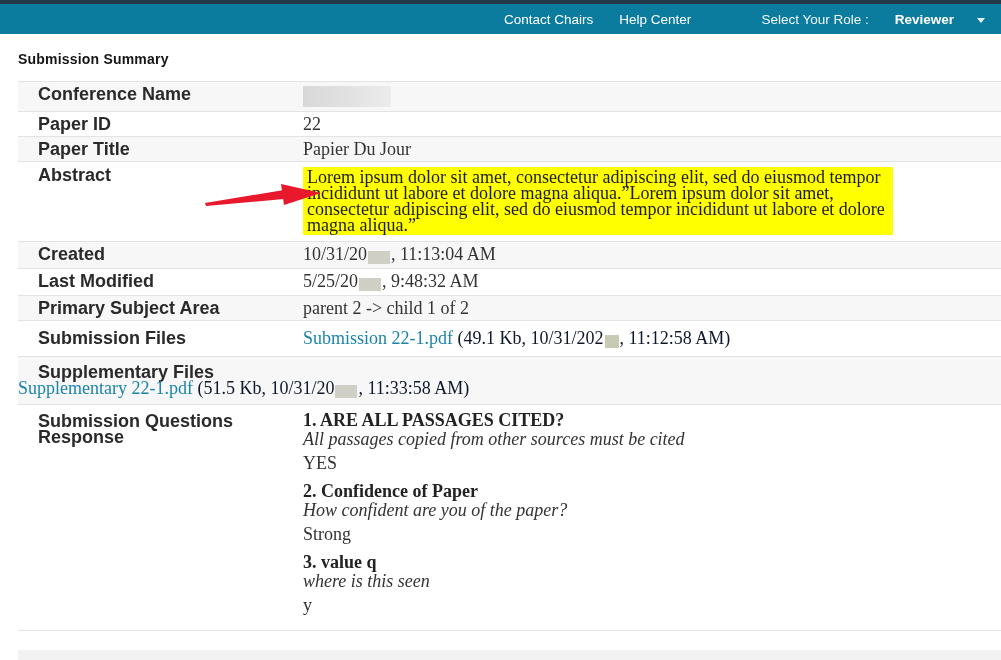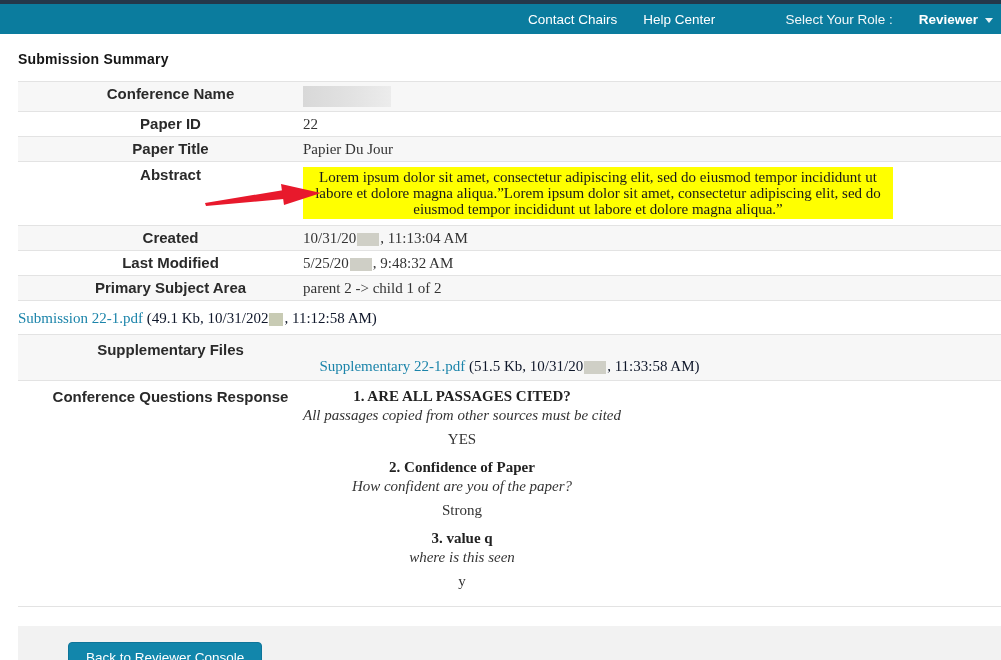--- a/index.html
+++ b/index.html
@@ -2,32 +2,32 @@
 <html><head>
 <meta charset="utf-8">
 <style>
   * { margin:0; padding:0; box-sizing:border-box; }
   html,body { width:1001px; height:660px; background:#ffffff; overflow:hidden;
               font-family:"Liberation Sans","DejaVu Sans",sans-serif; }
 
   
   .topbar-dark { height:4px; background:#24384a; }
   .topbar { height:30px; background:#0b7c9e; display:flex; justify-content:flex-end;
-            align-items:center; gap:26px; padding-right:8px; color:#ffffff; font-size:13.5px; }
+            align-items:center; gap:26px; padding-right:16px; color:#ffffff; font-size:13.5px; }
   .topbar .nav-link { color:#ffffff; text-decoration:none; cursor:pointer; }
   .topbar .role-label { color:#f2f7f9;margin-left:44px; }
-  .role-dropdown { display:flex; align-items:center; gap:7px; font-weight:bold; cursor:pointer; }
+  .role-dropdown { display:flex; align-items:center; gap:23px; font-weight:bold; cursor:pointer; }
   .caret { width:0; height:0; border-left:4px solid transparent; border-right:4px solid transparent;
            border-top:5px solid #e8f2f5; margin-top:2px; }
 
   
   h1 { margin:17px 0 14px 18px; font-size:14px; font-weight:bold; color:#151515; letter-spacing:.2px; }
 
   
-  .summary-table { margin-left:18px; border-top:1px solid #e3e3e3; font-size:15px; color:#333;text-align:center; }
+  .summary-table { margin-left:18px; border-top:1px solid #e3e3e3; font-size:18px; color:#333; }
   .row { display:flex; border-bottom:1px solid #e3e3e3; padding:4px 0; position:relative; }
   .row.alt { background:#f7f7f7; }
   .cell-label { width:285px; flex-shrink:0; padding-left:20px; font-weight:bold; color:#2a2a2a;
                 line-height:16px; }
   .cell-value { line-height:16px; color:#333;font-family:Liberation Serif, serif; }
 
   .row-abstract { padding:5px 4px 6px 0; }
   .abstract-highlight { background:#ffff00; width:590px; padding:2px 4px; line-height:16px; color:#1a1a1a; }
 
   .row-subfiles { padding:9px 0 8px 0; }
@@ -115,34 +115,35 @@
       <span>5/25/20</span><span class="redact-sm w22"></span><span>, 9:48:32 AM</span>
     </div>
   </div>
 
   <div class="row alt">
     <div class="cell-label">Primary Subject Area</div>
     <div class="cell-value">parent 2 -&gt; child 1 of 2</div>
   </div>
 
   <div class="row row-subfiles">
+    <div class="cell-label">Submission Files</div>
     <div class="cell-value">
       <a class="file-link">Submission 22-1.pdf</a><span class="file-meta">&nbsp;(49.1 Kb, 10/31/202</span><span class="redact-sm w14"></span><span class="file-meta">, 11:12:58 AM)</span>
     </div>
   </div>
 
   <div class="row alt row-suppfiles">
     <div class="cell-label">Supplementary Files</div>
     <div class="cell-value">
       <a class="file-link">Supplementary 22-1.pdf</a><span class="file-meta">&nbsp;(51.5 Kb, 10/31/20</span><span class="redact-sm w22"></span><span class="file-meta">, 11:33:58 AM)</span>
     </div>
   </div>
 
   <div class="row row-questions">
-    <div class="cell-label">Conference Questions Response</div>
+    <div class="cell-label">Submission Questions Response</div>
     <div class="cell-value">
       <div>
         <div class="q-title">1. ARE ALL PASSAGES CITED?</div>
         <div class="q-desc">All passages copied from other sources must be cited</div>
         <div class="q-answer">YES</div>
       </div>
       <div>
         <div class="q-title">2. Confidence of Paper</div>
         <div class="q-desc">How confident are you of the paper?</div>
         <div class="q-answer">Strong</div>

